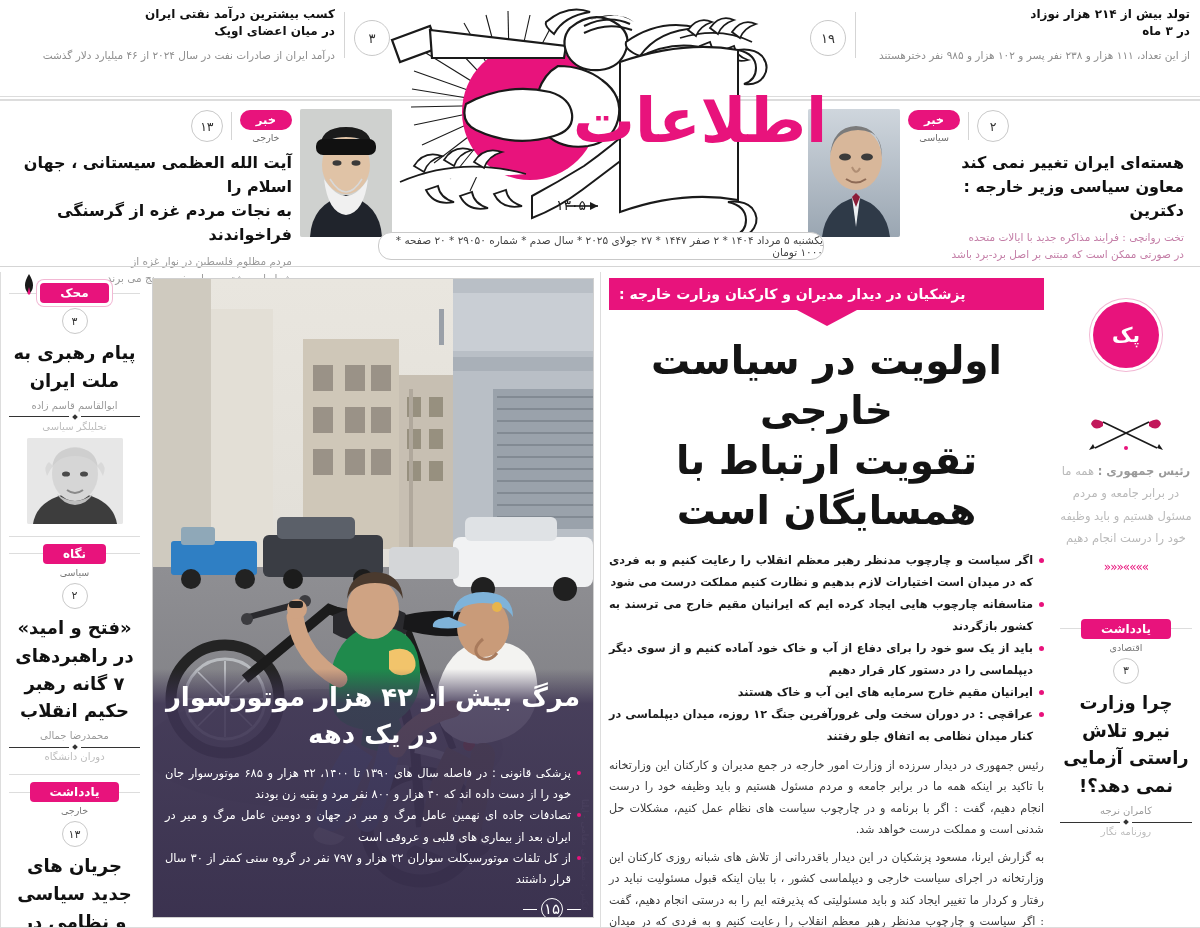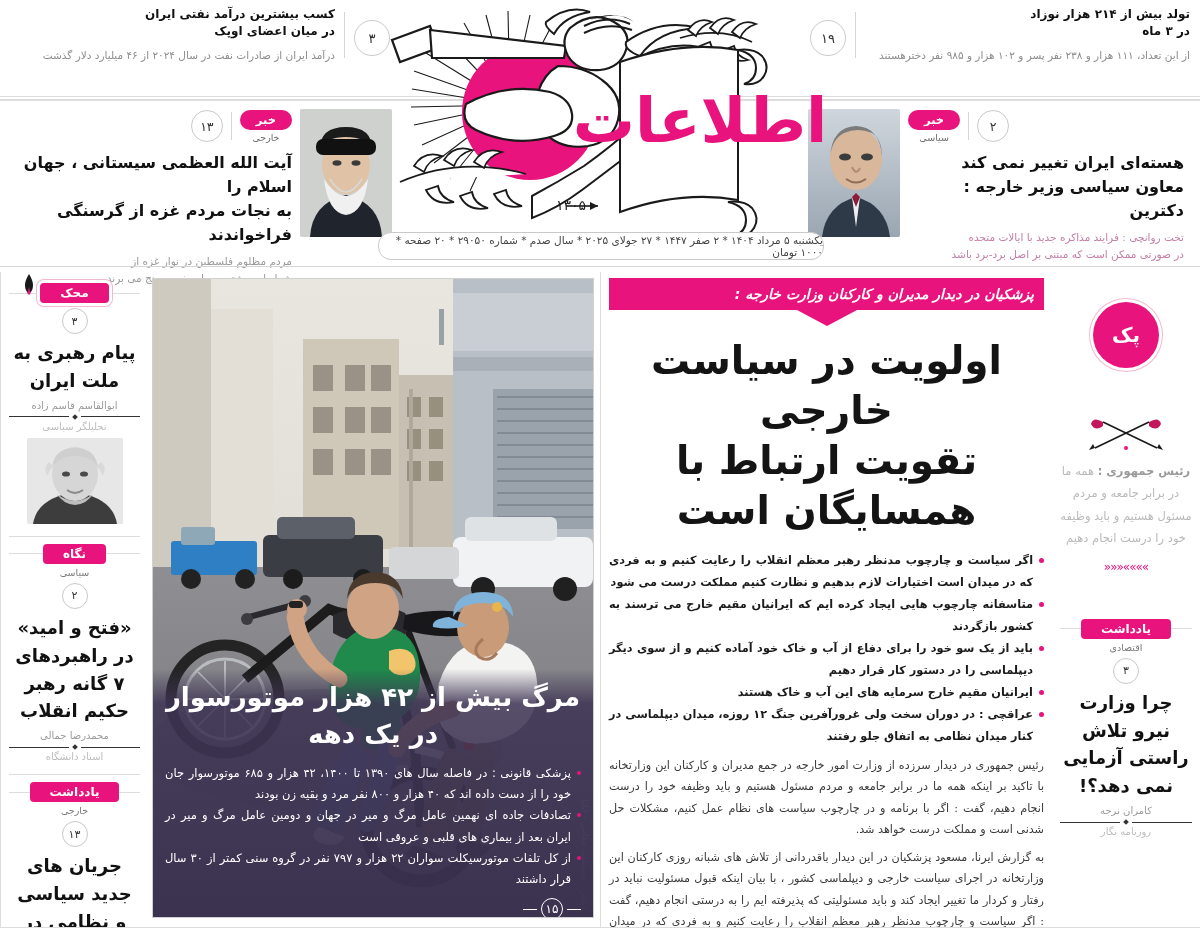--- a/index.html
+++ b/index.html
@@ -127,31 +127,31 @@
   .cap-head{font-size:26px;font-weight:bold;line-height:1.42;text-align:center;color:#fff;}
   .cap-bullets{margin-top:10px;font-size:11.5px;line-height:1.85;text-align:justify;}
   .cap-bullets li{list-style:none;position:relative;padding-right:10px;}
   .cap-bullets li:before{
     content:"";position:absolute;right:0;top:8px;width:4px;height:4px;border-radius:50%;background:#e8137c;
   }
   .cap-bullets ul{margin:0;padding:0;}
   .cont-arrow{display:flex;align-items:center;gap:4px;margin-top:8px;}
   .cont-arrow .ca-circ{
     width:20px;height:20px;border-radius:50%;border:1px solid #fff;
-    display:flex;align-items:center;justify-content:center;font-size:12px;
+    display:flex;align-items:center;justify-content:center;font-size:15px;
   }
   .cont-arrow .ca-line{width:14px;height:1px;background:#fff;}
   .photo-credit{
     position:absolute;right:3px;top:520px;writing-mode:vertical-rl;
     font-size:9px;color:#cfc8d8;letter-spacing:1px;
   }
 
   
   .col-main{width:452px;box-sizing:border-box;padding:6px 8px;order:1;border-left:1px solid #ddd;}
-  .kicker-ribbon{position:relative;width:100%;text-align:right;font-style:italic;}
+  .kicker-ribbon{position:relative;width:100%;text-align:left;}
   .kr-body{
     background:#e8137c;color:#fff;font-size:14px;font-weight:bold;
     padding:7px 10px;line-height:1.3;
   }
   .kr-notch{
     width:0;height:0;margin:0 auto;
     border-left:30px solid transparent;border-right:30px solid transparent;
     border-top:16px solid #e8137c;
   }
   .main-head{
@@ -675,21 +675,21 @@
         </div>
         <div class="op-kicker">سیاسی</div>
         <div class="op-page">۲</div>
         <div class="op-title">«فتح و امید» در راهبردهای ۷ گانه رهبر حکیم انقلاب</div>
         <div class="op-author">محمدرضا جمالی</div>
         <div class="op-orn">
           <span class="bar"></span>
             <span class="dot"></span>
             <span class="bar"></span>
         </div>
-        <div class="op-role">استاد دانشگاه</div>
+        <div class="op-role">دوران دانشگاه</div>
       </div>
 
       <div class="op-divider"></div>
 
       <div class="op-item">
         <div class="op-chip-row">
           <span class="op-chip">یادداشت</span>
         </div>
         <div class="op-kicker">خارجی</div>
         <div class="op-page">۱۳</div>

